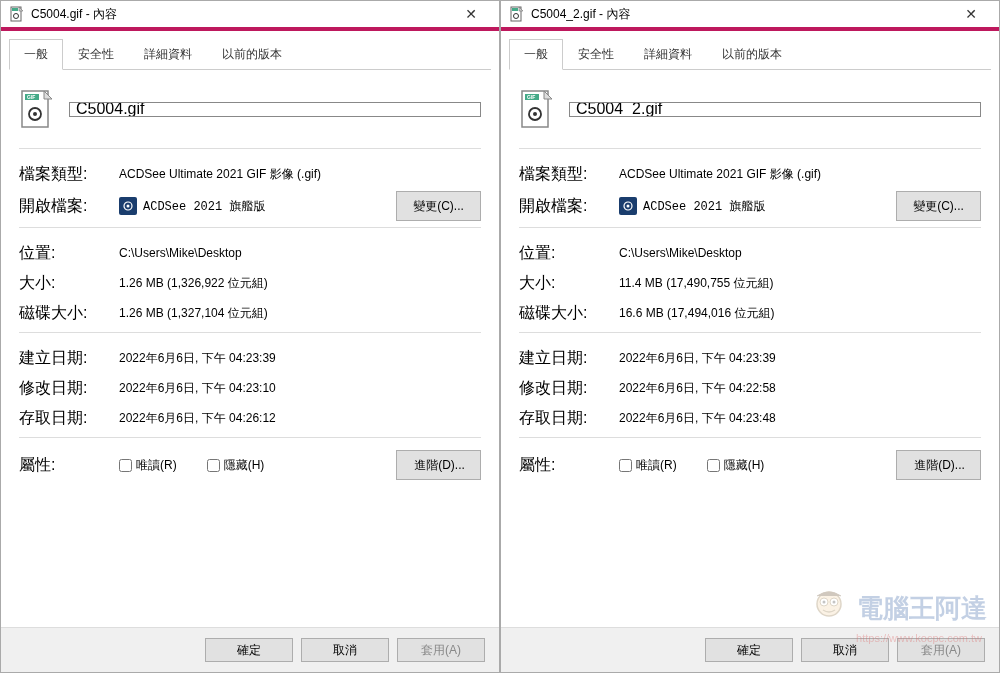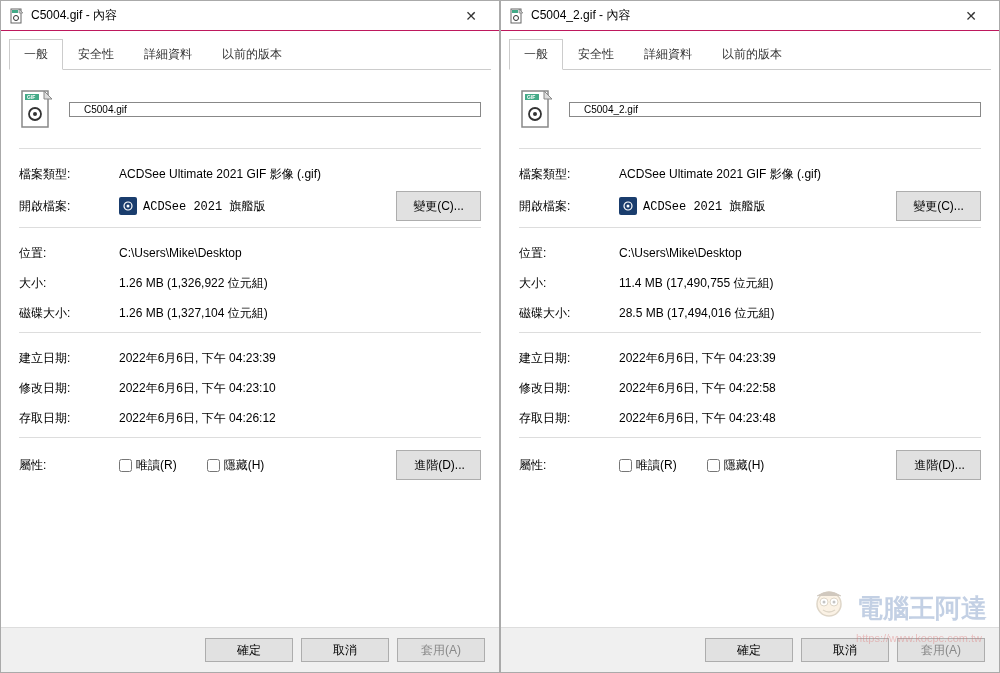--- a/index.html
+++ b/index.html
@@ -19,21 +19,21 @@
   background: #fff;
   display: flex;
   flex-direction: column;
 }
 .titlebar {
   height: 30px;
   display: flex;
   align-items: center;
   padding: 0 8px;
   background: #fff;
-  border-bottom: 1px solid #be185d;
+  border-bottom: 4px solid #be185d;
 }
 .title-icon {
   width: 16px;
   height: 16px;
   margin-right: 6px;
   display: flex;
   align-items: center;
   justify-content: center;
 }
 .title-text { flex: 1; font-size: 12px; color: #000; }
@@ -90,38 +90,38 @@
   width: 36px;
   height: 42px;
   display: flex;
   align-items: center;
   justify-content: center;
 }
 .filename-input {
   flex: 1;
   height: 15px;
   border: 1px solid #888;
-  padding: 2px 14px;
-  font-size: 10px;
+  padding: 2px 6px;
+  font-size: 16px;
   font-family: inherit;
 }
 .divider {
   border: none;
   border-top: 1px solid #ddd;
   margin: 4px 0 10px 0;
 }
 .row {
   display: flex;
   align-items: center;
   min-height: 30px;
   padding: 2px 0;
 }
 .label {
   width: 100px;
-  font-size: 12px;
+  font-size: 16px;
   color: #000;
 }
 .value {
   flex: 1;
   font-size: 12px;
   color: #000;
 }
 .app-row .app-icon {
   width: 18px;
   height: 18px;
@@ -343,21 +343,21 @@
     <div class="row">
       <span class="label">位置:</span>
       <span class="value">C:\Users\Mike\Desktop</span>
     </div>
     <div class="row">
       <span class="label">大小:</span>
       <span class="value">11.4 MB (17,490,755 位元組)</span>
     </div>
     <div class="row">
       <span class="label">磁碟大小:</span>
-      <span class="value">28.5 MB (17,494,016 位元組)</span>
+      <span class="value">16.6 MB (17,494,016 位元組)</span>
     </div>
     <hr class="divider">
     <div class="row">
       <span class="label">建立日期:</span>
       <span class="value">2022年6月6日, 下午 04:23:39</span>
     </div>
     <div class="row">
       <span class="label">修改日期:</span>
       <span class="value">2022年6月6日, 下午 04:22:58</span>
     </div>

